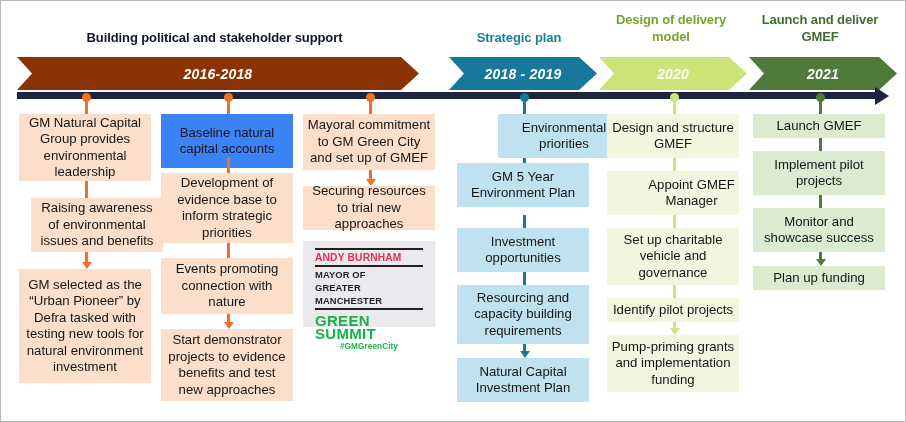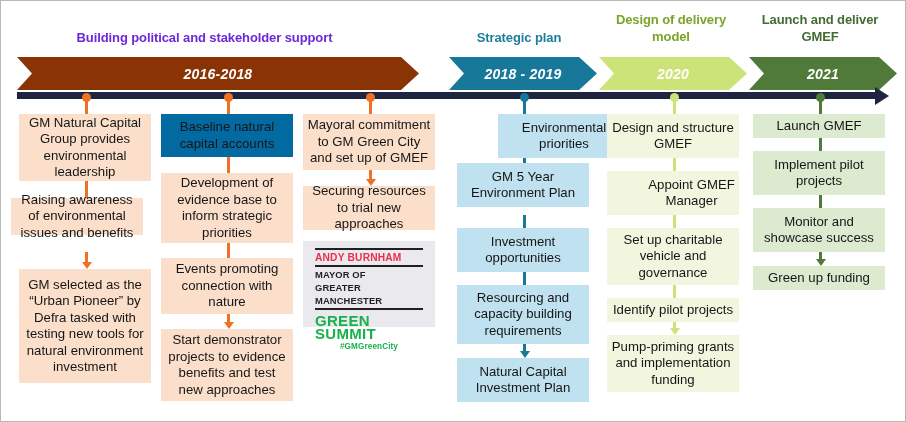--- a/index.html
+++ b/index.html
@@ -122,45 +122,45 @@
     letter-spacing:0.1px;
     text-align:center;
     line-height:11px;
   }
 </style>
 </head>
 <body>
 
 <div id="root">
 
-  <div class="phase-title" style="left: 31px; top: 28px; width: 345px; color: #6d28d9;">Building political and stakeholder support</div>
+  <div class="phase-title" style="left: 41px; top: 28px; width: 345px; color: #0f172a;">Building political and stakeholder support</div>
   <div class="phase-title" style="left: 438px; top: 28px; width: 160px; color: rgb(28, 126, 155);">Strategic plan</div>
   <div class="phase-title" style="left: 600px; top: 10px; width: 140px; color: rgb(122, 163, 42);">Design of delivery model</div>
   <div class="phase-title" style="left: 744px; top: 10px; width: 150px; color: rgb(67, 107, 51);">Launch and deliver GMEF</div>
 
   <div class="chevron" style="left: 16px; top: 56px; width: 402px; background: rgb(138, 51, 4); clip-path: polygon(0px 0px, calc(100% - 18px) 0px, 100% 50%, calc(100% - 18px) 100%, 0px 100%, 15px 50%);">2016-2018</div>
   <div class="chevron" style="left: 448px; top: 56px; width: 148px; background: rgb(23, 120, 154); clip-path: polygon(0px 0px, calc(100% - 18px) 0px, 100% 50%, calc(100% - 18px) 100%, 0px 100%, 15px 50%);">2018 - 2019</div>
   <div class="chevron" style="left: 598px; top: 56px; width: 148px; background: rgb(203, 227, 119); clip-path: polygon(0px 0px, calc(100% - 18px) 0px, 100% 50%, calc(100% - 18px) 100%, 0px 100%, 15px 50%);">2020</div>
   <div class="chevron" style="left: 748px; top: 56px; width: 148px; background: rgb(79, 122, 58); clip-path: polygon(0px 0px, calc(100% - 18px) 0px, 100% 50%, calc(100% - 18px) 100%, 0px 100%, 15px 50%);">2021</div>
 
   <div id="axis-line" style="left: 16px; top: 91px; width: 858px; background: rgb(31, 36, 64);"></div>
   <div id="axis-head" style="left: 874px; top: 85.5px; border-left-color: rgb(31, 36, 64);"></div>
 
   <div id="columns-layer">
       <div class="stem-dot" style="left: 81px; top: 92px; background: rgb(239, 113, 37);"></div>
       <div class="stem" style="left: 84px; top: 97px; height: 16px; background: rgb(239, 113, 37);"></div>
       <div class="nodebox" style="left: 18px; top: 113px; width: 132px; height: 67px; background: rgb(251, 223, 203);">GM Natural Capital Group provides environmental leadership</div>
       <div class="link" style="left: 84px; top: 180px; background: rgb(239, 113, 37); height: 17px;"></div>
-      <div class="nodebox" style="left: 10px; top: 197px; width: 132px; height: 37px; background: rgb(251, 223, 203);">Raising awareness of environmental issues and benefits</div>
+      <div class="nodebox" style="left: 30px; top: 197px; width: 132px; height: 54px; background: rgb(251, 223, 203);">Raising awareness of environmental issues and benefits</div>
       <div class="arrowhead" style="left: 80.5px; top: 261px; border-top: 7px solid rgb(239, 113, 37);"></div>
       <div class="link" style="left: 84px; top: 251px; background: rgb(239, 113, 37); height: 11px;"></div>
       <div class="nodebox" style="left: 18px; top: 268px; width: 132px; height: 114px; background: rgb(251, 223, 203);">GM selected as the “Urban Pioneer” by Defra tasked with testing new tools for natural environment investment</div>
       <div class="stem-dot" style="left: 223px; top: 92px; background: rgb(239, 113, 37);"></div>
       <div class="stem" style="left: 226px; top: 97px; height: 16px; background: rgb(239, 113, 37);"></div>
-      <div class="nodebox" style="left: 160px; top: 113px; width: 132px; height: 43px; background: #0369a1;">Baseline natural capital accounts</div>
+      <div class="nodebox" style="left: 160px; top: 113px; width: 132px; height: 54px; background: #3b82f6;">Baseline natural capital accounts</div>
       <div class="link" style="left: 226px; top: 156px; background: rgb(239, 113, 37); height: 16px;"></div>
       <div class="nodebox" style="left: 160px; top: 172px; width: 132px; height: 70px; background: rgb(251, 223, 203);">Development of evidence base to inform strategic priorities</div>
       <div class="link" style="left: 226px; top: 242px; background: rgb(239, 113, 37); height: 15px;"></div>
       <div class="nodebox" style="left: 160px; top: 257px; width: 132px; height: 56px; background: rgb(251, 223, 203);">Events promoting connection with nature</div>
       <div class="arrowhead" style="left: 222.5px; top: 321px; border-top: 7px solid rgb(239, 113, 37);"></div>
       <div class="link" style="left: 226px; top: 313px; background: rgb(239, 113, 37); height: 9px;"></div>
       <div class="nodebox" style="left: 160px; top: 328px; width: 132px; height: 72px; background: rgb(251, 223, 203);">Start demonstrator projects to evidence benefits and test new approaches</div>
       <div class="stem-dot" style="left: 365px; top: 92px; background: rgb(239, 113, 37);"></div>
       <div class="stem" style="left: 368px; top: 97px; height: 16px; background: rgb(239, 113, 37);"></div>
       <div class="nodebox" style="left: 302px; top: 113px; width: 132px; height: 56px; background: rgb(251, 223, 203);">Mayoral commitment to GM Green City and set up of GMEF</div>
@@ -193,21 +193,21 @@
       <div class="nodebox" style="left: 606px; top: 334px; width: 132px; height: 57px; background: rgb(242, 246, 222);">Pump-priming grants and implementation funding</div>
       <div class="stem-dot" style="left: 815px; top: 92px; background: rgb(79, 122, 58);"></div>
       <div class="stem" style="left: 818px; top: 97px; height: 16px; background: rgb(79, 122, 58);"></div>
       <div class="nodebox" style="left: 752px; top: 113px; width: 132px; height: 24px; background: rgb(220, 234, 208);">Launch GMEF</div>
       <div class="link" style="left: 818px; top: 137px; background: rgb(79, 122, 58); height: 13px;"></div>
       <div class="nodebox" style="left: 752px; top: 150px; width: 132px; height: 44px; background: rgb(220, 234, 208);">Implement pilot projects</div>
       <div class="link" style="left: 818px; top: 194px; background: rgb(79, 122, 58); height: 13px;"></div>
       <div class="nodebox" style="left: 752px; top: 207px; width: 132px; height: 44px; background: rgb(220, 234, 208);">Monitor and showcase success</div>
       <div class="arrowhead" style="left: 814.5px; top: 258px; border-top: 7px solid rgb(79, 122, 58);"></div>
       <div class="link" style="left: 818px; top: 251px; background: rgb(79, 122, 58); height: 8px;"></div>
-      <div class="nodebox" style="left: 752px; top: 265px; width: 132px; height: 24px; background: rgb(220, 234, 208);">Green up funding</div>
+      <div class="nodebox" style="left: 752px; top: 265px; width: 132px; height: 24px; background: rgb(220, 234, 208);">Plan up funding</div>
     </div>
 
   <div id="logo-card" style="left: 302px; top: 240px; width: 132px; height: 86px; background: rgb(234, 234, 238);">
     <div class="rule"></div>
     <div class="logo-name">ANDY BURNHAM</div>
     <div class="rule thin"></div>
     <div class="logo-role">MAYOR OF</div>
     <div class="logo-role">GREATER</div>
     <div class="logo-role">MANCHESTER</div>
     <div class="rule thin"></div>

